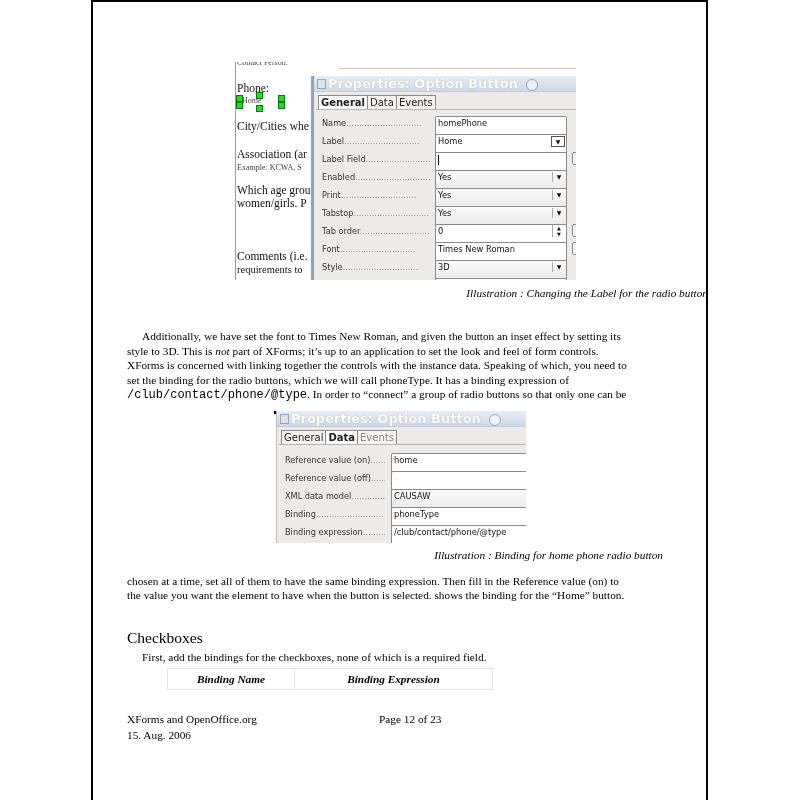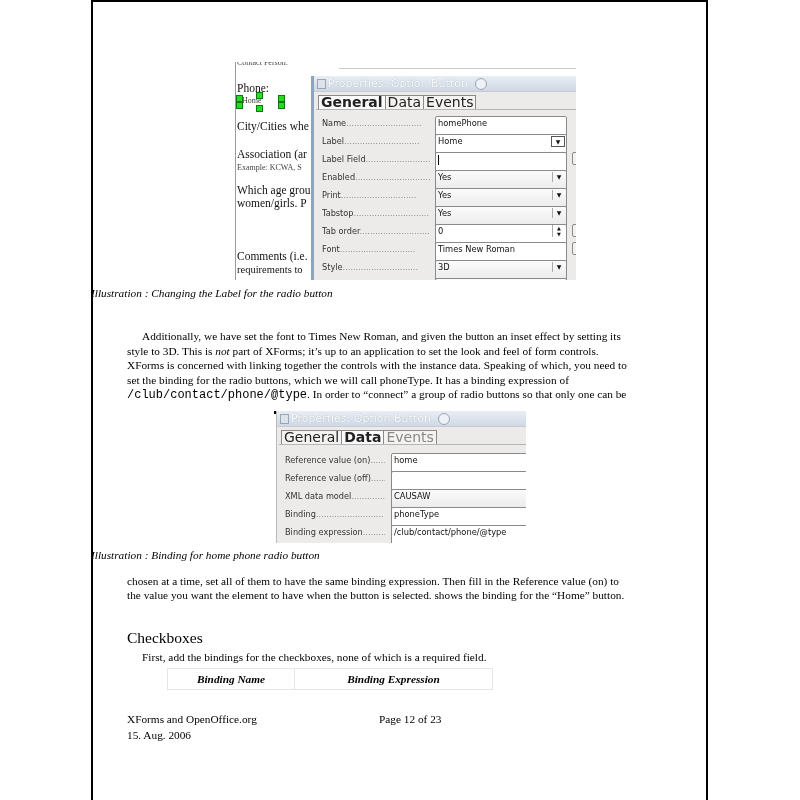--- a/index.html
+++ b/index.html
@@ -1,37 +1,37 @@
 <!DOCTYPE html>
 <html><head>
 <meta charset="utf-8">
 <style>
   html, body { margin:0; padding:0; background:#ffffff; }
   body { width:800px; height:800px; position:relative; overflow:hidden; font-family:"Liberation Serif", serif; color:#000; }
   .page { position:absolute; left:91px; top:0; width:617px; height:800px; border-left:2px solid #000; border-right:2px solid #000; border-top:2px solid #000; box-sizing:border-box; background:#fff; }
   .abs { position:absolute; }
   .body-text { font-size:11.3px; line-height:15.5px; white-space:nowrap; }
-  .caption { font-style:italic; font-size:11.3px; text-align:left; white-space:nowrap; }
+  .caption { font-style:italic; font-size:11.3px; text-align:right; white-space:nowrap; }
   .mono { font-family:"Liberation Mono", monospace; font-size:12px; }
 
   
   .shot { position:absolute; overflow:hidden; background:#fff; }
   .shot1 { left:235px; top:62px; width:341px; height:218px; }
   .formdoc { position:absolute; left:0; top:0; width:80px; height:218px; border-left:1px solid #9a9a9a; font-family:"Liberation Serif", serif; color:#111; }
   .formdoc .t { position:absolute; left:1px; white-space:nowrap; font-size:11.5px; }
   .formdoc .s { font-size:8px; color:#444; }
   .topline { position:absolute; left:104px; top:6px; width:240px; height:1px; background:#c8c8c8; }
   .handle { position:absolute; width:5px; height:5px; background:#22dd22; border:1px solid #0a7a0a; }
 
   .dialog { position:absolute; background:#ecebea; border-left:3px solid #8fa3bd; font-family:"DejaVu Sans", sans-serif; }
   .dlg1 { left:76px; top:14px; width:270px; height:210px; }
-  .titlebar { height:15px; background:linear-gradient(#e9eef5,#cfd8e4); font-size:11px; color:#fff; line-height:15px; padding-left:14px; position:relative; text-shadow:0 0 1px #8899aa; border-bottom:1px solid #c4ccd6; }
+  .titlebar { height:15px; background:linear-gradient(#e9eef5,#cfd8e4); font-size:13px; color:#fff; line-height:15px; padding-left:14px; position:relative; text-shadow:0 0 1px #8899aa; border-bottom:1px solid #c4ccd6;font-weight:bold; }
   .titlebar .ticon { position:absolute; left:3px; top:3px; width:7px; height:8px; background:#dde3ea; border:1px solid #9aa6b4; }
   .titlebar .tknob { display:inline-block; width:10px; height:10px; border-radius:50%; border:1px solid #9aa6b4; background:#eef1f5; vertical-align:middle; margin-left:4px; }
-  .tabs { position:absolute; left:4px; top:19px; height:14px; display:flex; font-size:14px; }
+  .tabs { position:absolute; left:4px; top:19px; height:14px; display:flex; font-size:10px; }
   .tab { border:1px solid #8a8a8a; border-bottom:none; padding:0 2px; line-height:13px; color:#222; background:#f4f3f2; margin-right:-1px; }
   .tab.active { font-weight:bold; background:#fbfbfb; }
   .tab.dim { color:#888; }
   .tabpanel { position:absolute; left:2px; top:33px; right:-4px; bottom:0; border-top:1px solid #b5b5b5; }
   .row { position:absolute; left:6px; height:15px; font-size:8.2px; color:#333; white-space:nowrap; }
   .row .lbl { position:absolute; left:0; top:2px; width:108px; overflow:hidden; }
   .row .lbl .dots { color:#888; }
   .field { position:absolute; left:113px; top:0; height:28px; width:132px; background:#fff; border:1px solid #8a8a8a; border-radius:2px; box-sizing:border-box; font-size:8.3px; line-height:12px; padding-left:2px; color:#111; }
   .field.sel { background:linear-gradient(#fbfbfb,#e4e4e4); }
   .field .dd { position:absolute; right:1px; top:1px; width:12px; height:10px; border-left:1px solid #aaa; text-align:center; font-size:6px; line-height:10px; }

